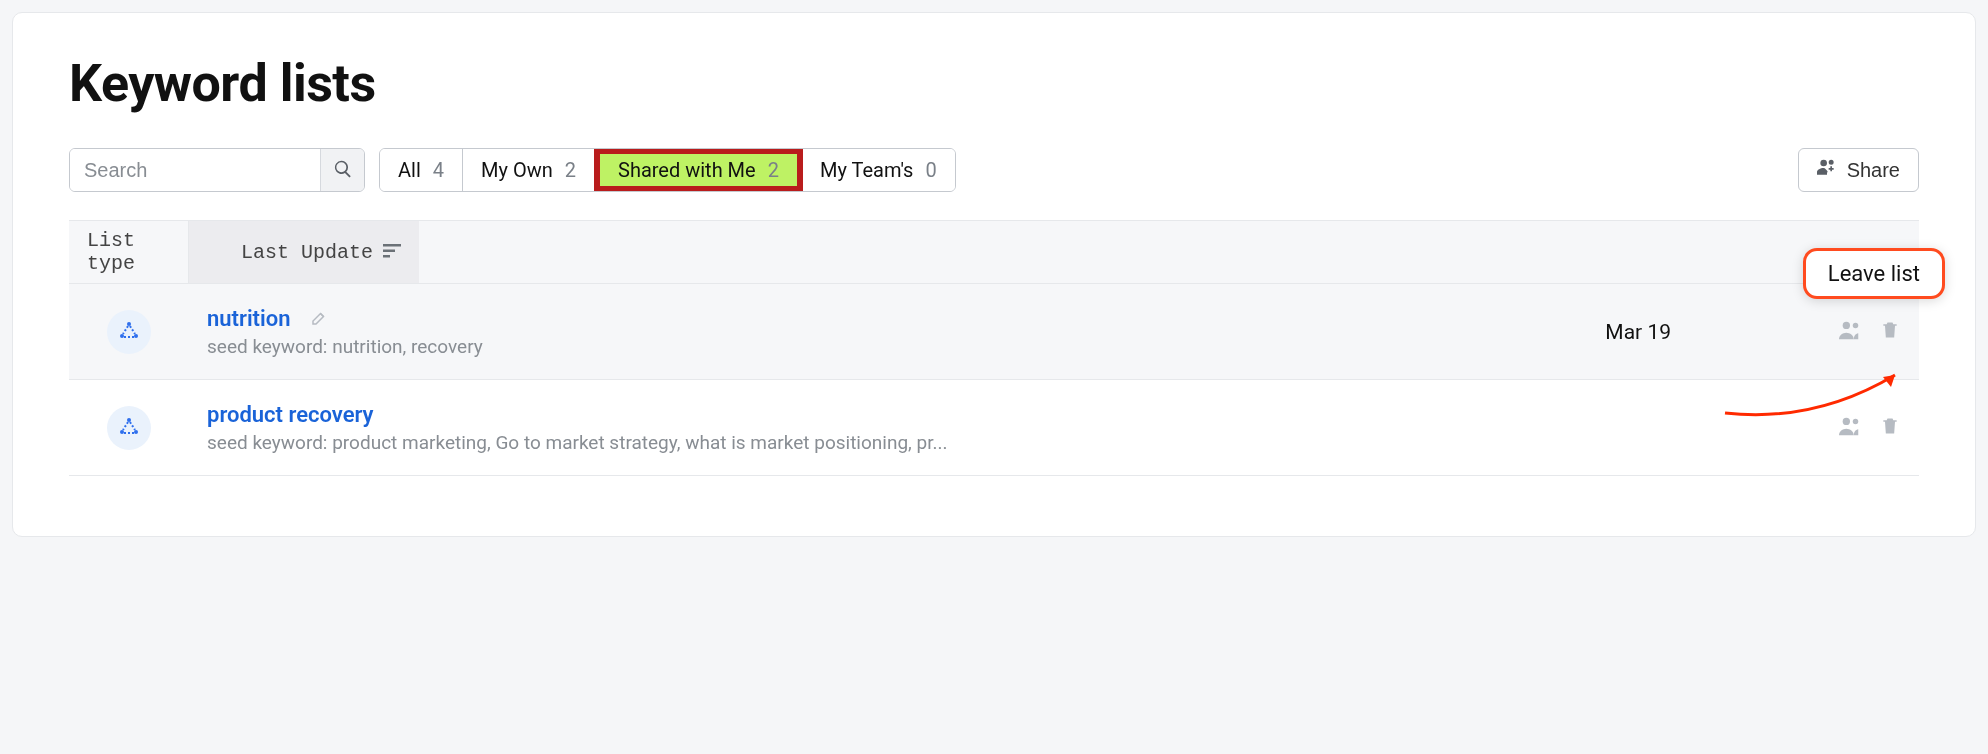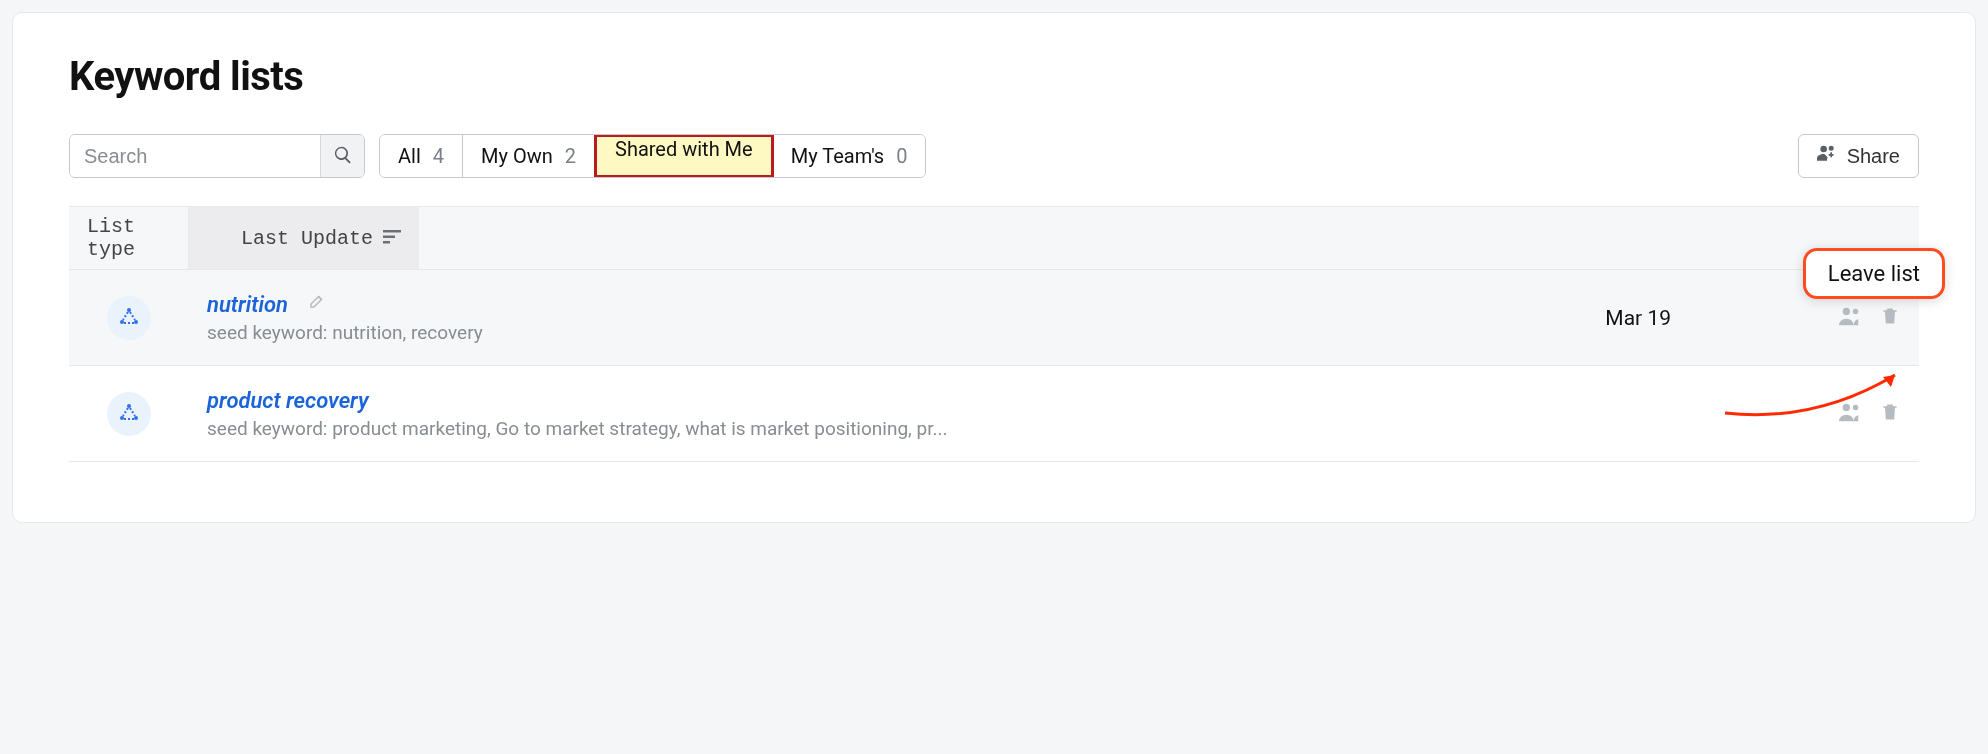--- a/index.html
+++ b/index.html
@@ -10,21 +10,21 @@
     color: #111;
   }
   .card {
     background: #fff;
     border: 1px solid #e6e8eb;
     border-radius: 10px;
     padding: 40px 56px 60px 56px;
     position: relative;
   }
   h1.page-title {
-    font-size: 40px;
+    font-size: 52px;
     font-weight: 700;
     letter-spacing: -0.5px;
     margin-bottom: 34px;
     color: #111;
   }
   .toolbar {
     display: flex;
     align-items: center;
     gap: 14px;
     margin-bottom: 28px;
@@ -72,26 +72,25 @@
     padding: 0 18px;
     font-size: 20px;
     border-right: 1px solid #c5c9cf;
     background: #fff;
     cursor: pointer;
     white-space: nowrap;
   }
   .seg:last-child { border-right: none; }
   .seg .count { color: #7a8088; }
   .seg.active {
-    background: #fef9c3;
-    border: 3px solid #b91c1c;
+    background: #bef264;
+    border: 6px solid #b91c1c;
     margin: -1px;
     z-index: 1;
     position: relative;
-    flex-direction: column;
   }
 
   .spacer { flex: 1; }
 
   .share-btn {
     height: 44px;
     border: 1px solid #c5c9cf;
     border-radius: 6px;
     background: #fff;
     padding: 0 18px;
@@ -152,23 +151,22 @@
   .type-circle {
     width: 44px; height: 44px;
     border-radius: 50%;
     background: #eaf2fc;
     display: flex; align-items:center; justify-content:center;
   }
   .type-circle svg { width: 24px; height: 24px; }
 
   .list-name {
     display: flex;
-    align-items: flex-start;
+    align-items: flex-end;
     gap: 20px;
-    font-style: italic;
   }
   .list-name a {
     color: #1a63d8;
     font-size: 22px;
     font-weight: 600;
     text-decoration: none;
   }
   .edit-icon svg { width: 18px; height: 18px; stroke: #b6bbc2; fill:none; stroke-width:2; }
   .seed {
     color: #888d93;

